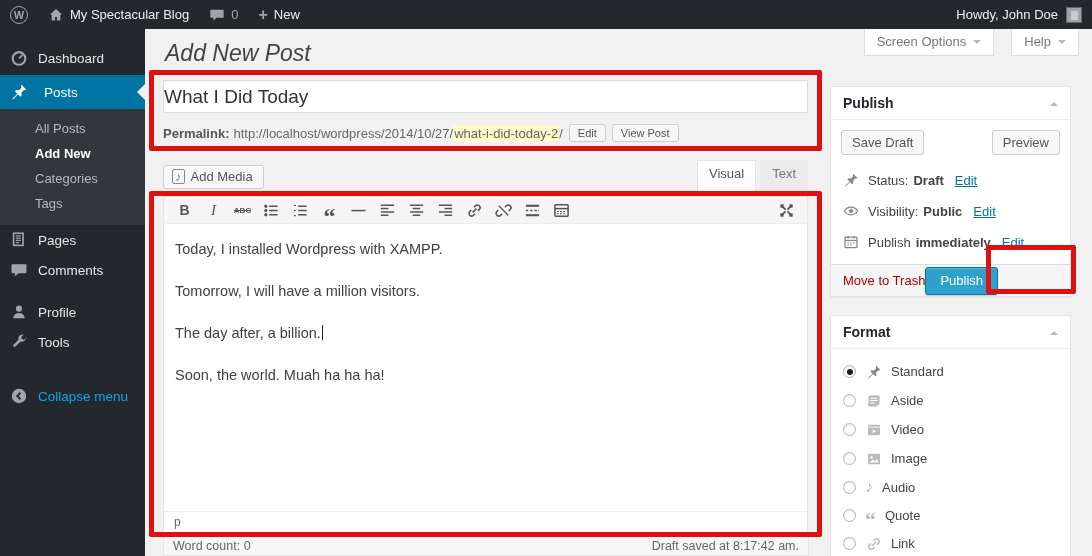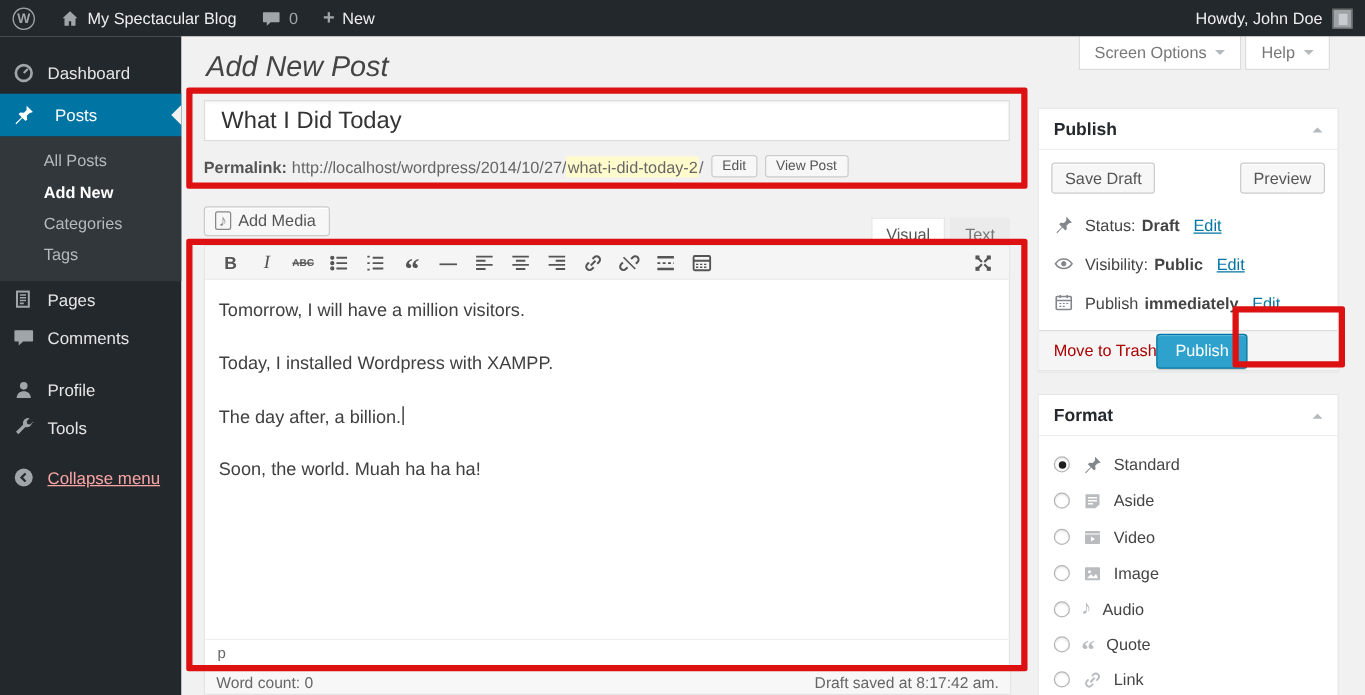--- a/index.html
+++ b/index.html
@@ -27,49 +27,49 @@
   .mi-icon svg { width:18px; height:18px; }
   .mi.h30 { height:30px; }
   .mi.current { background:#0074a2; color:#fff;gap:16px; }
   .mi.current .mi-icon { color:#fff; }
   .mi .side-arrow { position:absolute; right:0; top:50%; margin-top:-8px; width:0; height:0;
     border:8px solid transparent; border-right-color:#f1f1f1; }
   .submenu { background:#32373c; padding:7px 0 9px; }
   .smi { display:flex; align-items:center; height:25px; padding-left:35px; color:#b4b9be; font-size:13px; cursor:pointer; }
   .smi.current { color:#fff; font-weight:bold; }
   .menu-sep { height:12px; }
-  .mi.collapse { margin-top:10px; color:#fca5a5;text-decoration:underline; }
-
-  
-  .screen-tabs { position:absolute; top:29px; right:28px; display:flex; gap:3px; z-index:5;padding-left:12px; }
+  .mi.collapse { margin-top:24px; color:#0ea5e9; }
+
+  
+  .screen-tabs { position:absolute; top:29px; right:13px; display:flex; gap:17px; z-index:5;padding-left:12px; }
   .screen-tab { background:#fff; border:1px solid #ddd; border-top:none; color:#777; font-size:13px;
     padding:5px 12px 6px; display:flex; align-items:center; gap:7px; cursor:pointer; }
   .tri-down { width:0; height:0; border:4px solid transparent; border-top-color:#b4b9be; margin-top:4px; }
   .tri-up { width:0; height:0; border:4px solid transparent; border-bottom-color:#b4b9be; margin-bottom:3px; }
 
   
   .page-title { position:absolute; left:165px; top:40px; font-size:23px; font-weight:400; color:#444;font-style:italic; }
   .titlewrap { position:absolute; left:163px; top:80px; width:645px; }
-  .title-input { width:645px; height:33px; border:1px solid #ddd; background:#fff; padding:3px 13px;
+  .title-input { width:645px; height:33px; border:1px solid #ddd; background:#fff; padding:3px 0;
     font-size:19px; color:#333; font-family:"Liberation Sans",sans-serif; outline:none;
     box-shadow:inset 0 1px 2px rgba(0,0,0,.05); }
   .permalink-row { margin-top:11px; display:flex; align-items:center; font-size:13px; color:#666; white-space:nowrap; }
   .permalink-row b { color:#555; margin-right:4px; }
   .slug-hl { background:#fffbcc; padding:1px 1px; }
   .btn-small { margin-left:6px; font-size:11px; color:#555; background:#f7f7f7; border:1px solid #ccc;
     border-radius:3px; padding:2px 8px; cursor:pointer; box-shadow:inset 0 1px 0 #fff; }
 
   
   .media-row { position:absolute; left:163px; top:163px; width:645px; height:33px; }
   .add-media-btn { position:absolute; left:0; top:2px; display:flex; align-items:center; gap:6px;
     background:#f7f7f7; border:1px solid #ccc; border-radius:3px; color:#555; font-size:13px;
     padding:3px 10px 4px 8px; cursor:pointer; box-shadow:inset 0 1px 0 #fff; }
   .media-glyph { font-size:13px; color:#888; border:1.4px solid #888; border-radius:2px; padding:0 2px; line-height:13px; }
   .ed-tabs { position:absolute; right:0; bottom:0; display:flex; gap:4px; }
-  .ed-tab { font-size:13px; padding:5px 11px 0; cursor:pointer; border:1px solid transparent; }
+  .ed-tab { font-size:13px; padding:5px 11px 14px; cursor:pointer; border:1px solid transparent; }
   .ed-tab.active { background:#fff; border-color:#e5e5e5; border-bottom-color:#fff; color:#555; }
   .ed-tab.inactive { background:#ebebeb; color:#777; }
 
   
   .editor { position:absolute; left:163px; top:196px; width:645px; height:338px; background:#fff;
     border:1px solid #e5e5e5; }
   .mce-toolbar { height:27px; background:#f5f5f5; border-bottom:1px solid #ededed;
     display:flex; align-items:center; padding:0 6px; color:#555; }
   .tb-btn { width:29px; height:24px; display:flex; align-items:center; justify-content:center; cursor:pointer; color:#555; }
   .tb-btn svg { width:17px; height:17px; }
@@ -345,22 +345,22 @@
         <svg viewBox="0 0 18 18" stroke="currentColor" fill="currentColor">
             <path d="M4 4l4 4M14 14l-4-4M14 4l-4 4M4 14l4-4" stroke-width="1.8"></path>
             <rect x="3" y="3" width="2.4" height="2.4"></rect>
             <rect x="12.6" y="3" width="2.4" height="2.4"></rect>
             <rect x="3" y="12.6" width="2.4" height="2.4"></rect>
             <rect x="12.6" y="12.6" width="2.4" height="2.4"></rect>
           </svg>
       </span>
     </div>
     <div class="mce-content">
+      <p>Today, I installed Wordpress with XAMPP.</p>
       <p>Tomorrow, I will have a million visitors.</p>
-      <p>Today, I installed Wordpress with XAMPP.</p>
       <p><span>The day after, a billion.</span><span class="caret"></span></p>
       <p>Soon, the world. Muah ha ha ha!</p>
     </div>
     <div class="mce-path">p</div>
   </div>
 
   <div class="post-status-info">
     <span>Word count: 0</span>
     <span>Draft saved at 8:17:42 am.</span>
   </div>

